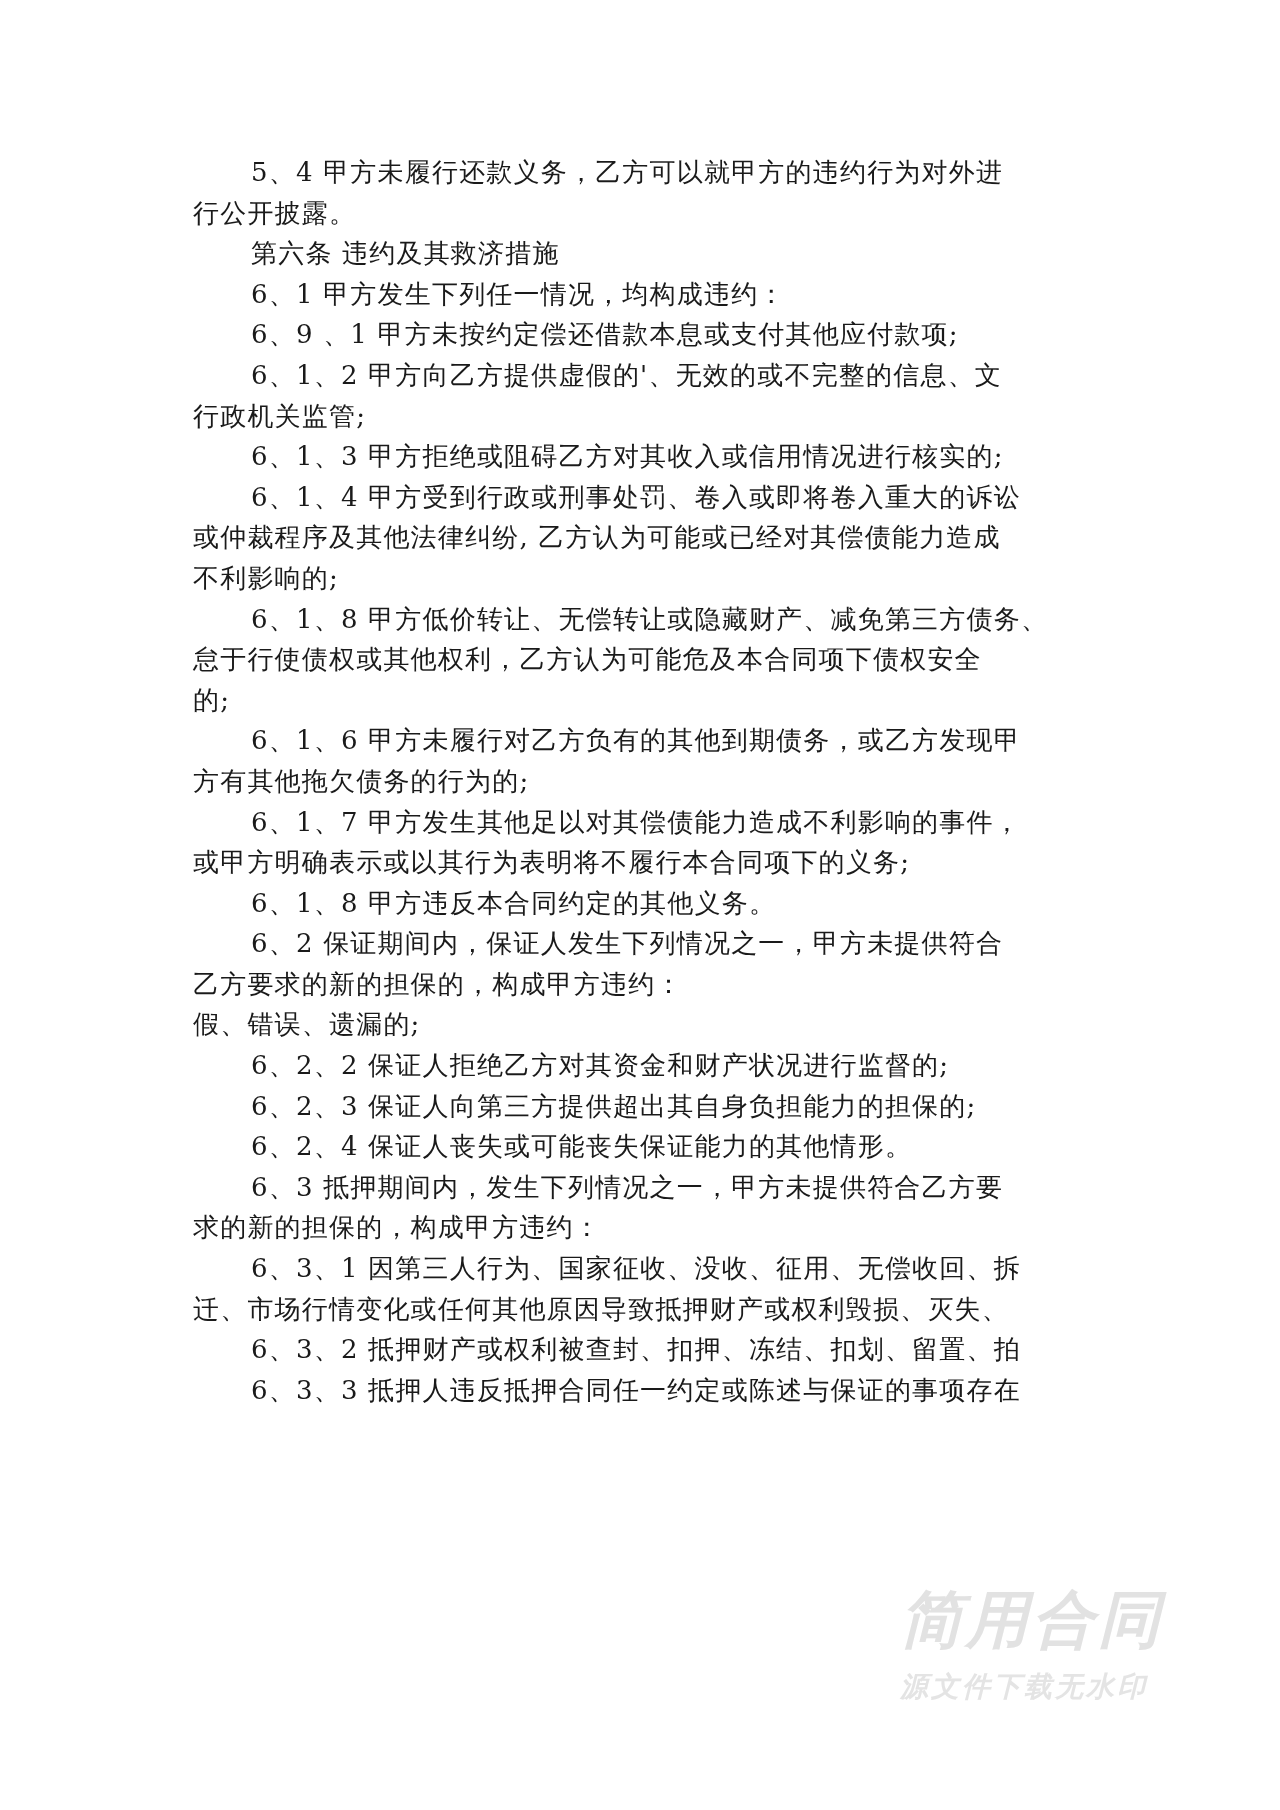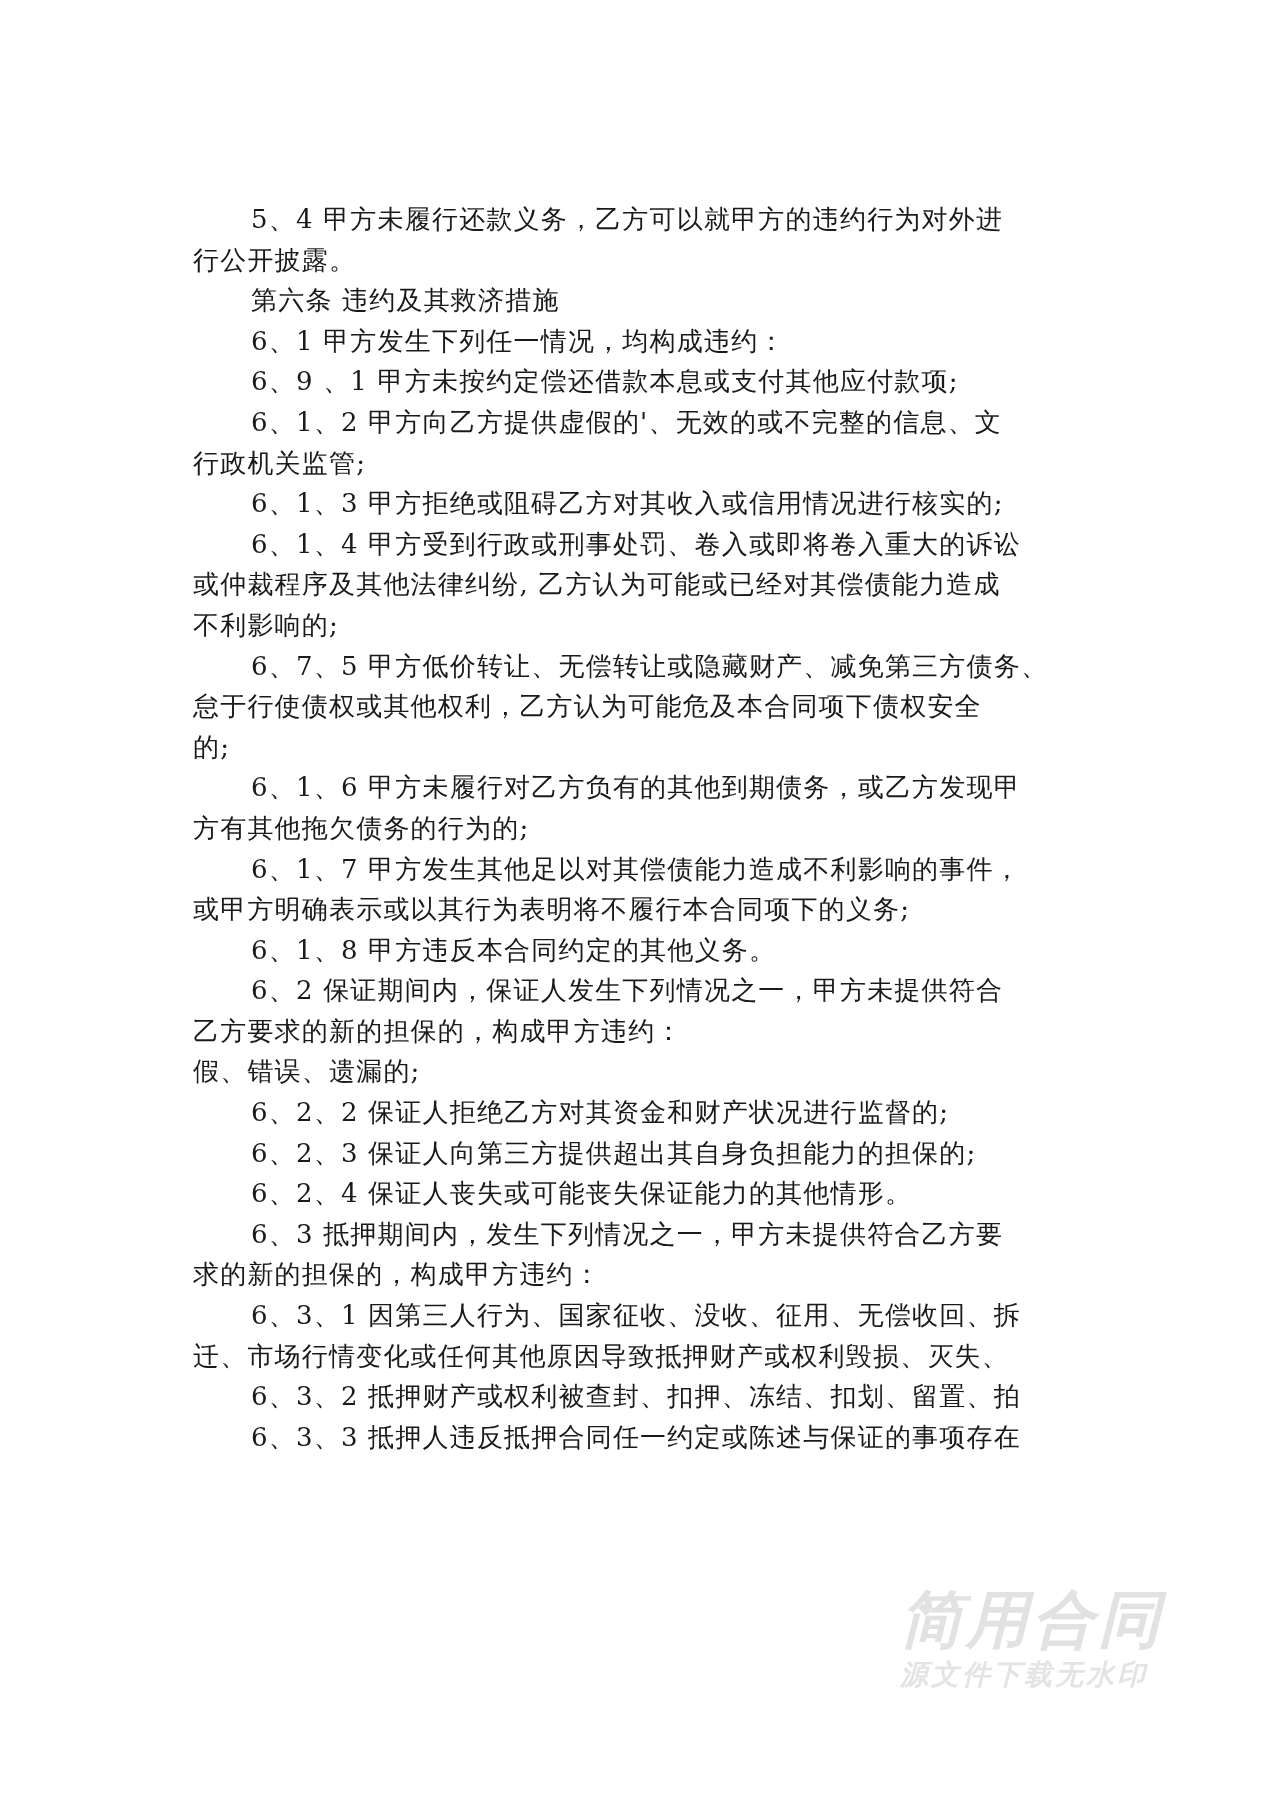--- a/index.html
+++ b/index.html
@@ -13,21 +13,20 @@
     position: relative;
     overflow: hidden;
     font-family: "DejaVu Serif", "Liberation Serif", serif;
     color: #1a1a1a;
   }
   .page {
     position: absolute;
     left: 193px;
     top: 152px;
     width: 904px;
-    margin-top: 47px;
   }
   .line {
     height: 40.6px;
     line-height: 40.6px;
     font-size: 26px;
     white-space: nowrap;
     letter-spacing: 1.2px;
     transform-origin: left center;
   }
   .indent {
@@ -48,39 +47,40 @@
   .wm-title {
     font-size: 62px;
     line-height: 70px;
     letter-spacing: 4px;
     color: #e2e2e2;
   }
   .wm-sub {
     font-size: 28px;
     line-height: 40px;
     letter-spacing: 3px;
+    margin-top: 12px;
     color: #e4e4e4;
   }
 </style>
 </head>
 <body>
 
 <div class="page" id="page">
     <div class="line indent">5、4 甲方未履行还款义务，乙方可以就甲方的违约行为对外进</div>
     <div class="line">行公开披露。</div>
     <div class="line indent">第六条 违约及其救济措施</div>
     <div class="line indent">6、1 甲方发生下列任一情况，均构成违约：</div>
     <div class="line indent">6、9 、1 甲方未按约定偿还借款本息或支付其他应付款项;</div>
     <div class="line indent">6、1、2 甲方向乙方提供虚假的'、无效的或不完整的信息、文</div>
     <div class="line">行政机关监管;</div>
     <div class="line indent">6、1、3 甲方拒绝或阻碍乙方对其收入或信用情况进行核实的;</div>
     <div class="line indent">6、1、4 甲方受到行政或刑事处罚、卷入或即将卷入重大的诉讼</div>
     <div class="line">或仲裁程序及其他法律纠纷, 乙方认为可能或已经对其偿债能力造成</div>
     <div class="line">不利影响的;</div>
-    <div class="line indent">6、7、5 甲方低价转让、无偿转让或隐藏财产、减免第三方债务、</div>
+    <div class="line indent">6、1、8 甲方低价转让、无偿转让或隐藏财产、减免第三方债务、</div>
     <div class="line">怠于行使债权或其他权利，乙方认为可能危及本合同项下债权安全</div>
     <div class="line">的;</div>
     <div class="line indent">6、1、6 甲方未履行对乙方负有的其他到期债务，或乙方发现甲</div>
     <div class="line">方有其他拖欠债务的行为的;</div>
     <div class="line indent">6、1、7 甲方发生其他足以对其偿债能力造成不利影响的事件，</div>
     <div class="line">或甲方明确表示或以其行为表明将不履行本合同项下的义务;</div>
     <div class="line indent">6、1、8 甲方违反本合同约定的其他义务。</div>
     <div class="line indent">6、2 保证期间内，保证人发生下列情况之一，甲方未提供符合</div>
     <div class="line">乙方要求的新的担保的，构成甲方违约：</div>
     <div class="line">假、错误、遗漏的;</div>

